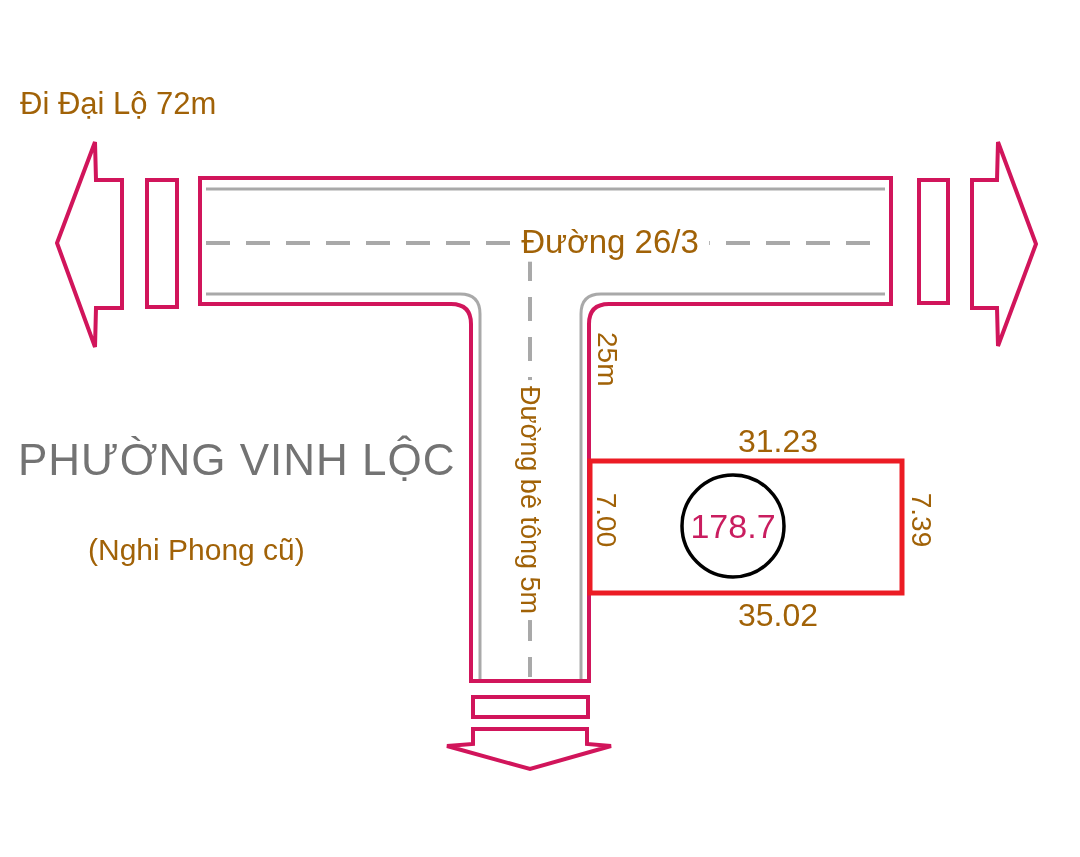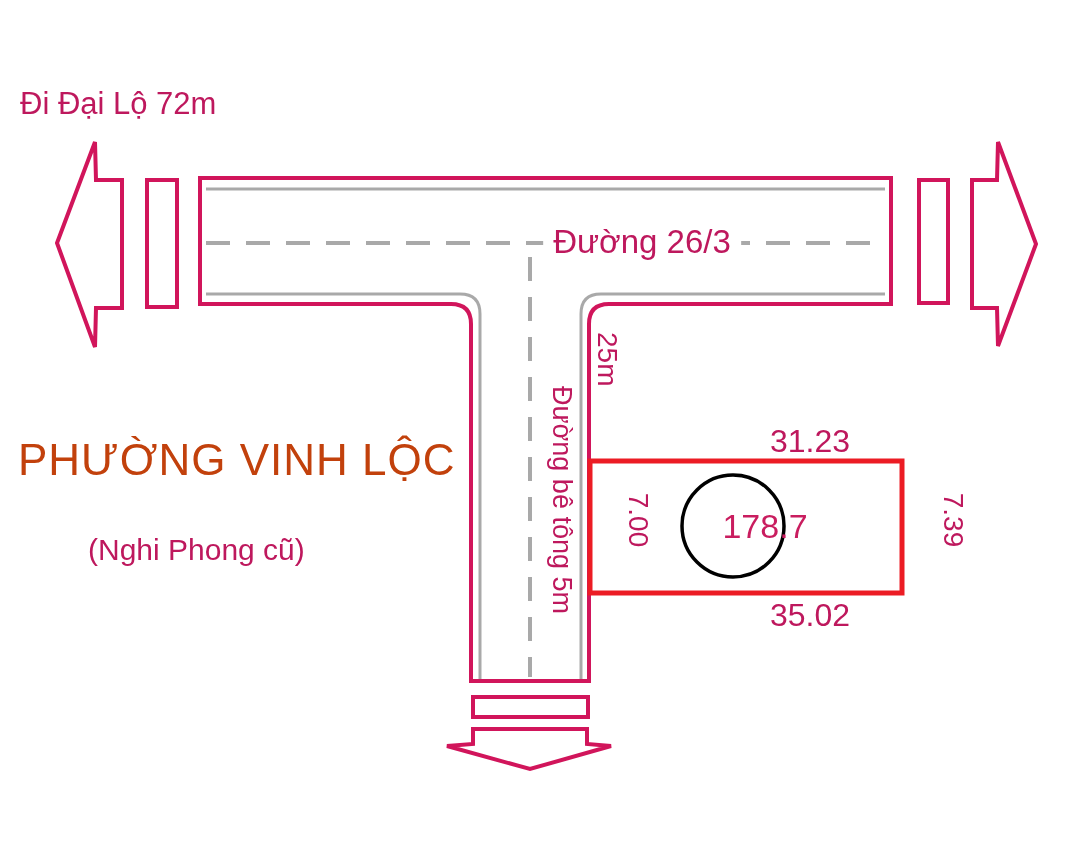--- a/index.html
+++ b/index.html
@@ -8,36 +8,36 @@
     width: 1080px;
     height: 857px;
     background: #ffffff;
     font-family: "Liberation Sans", sans-serif;
     overflow: hidden;
   }
   .canvas svg { position: absolute; left: 0; top: 0; }
   .lbl {
     position: absolute;
     white-space: nowrap;
-    color: #be185d;
+    color: #a16207;
     font-family: "Liberation Sans", sans-serif;
     line-height: 1.05;
   }
-  .lbl.centered { transform: translate(-50%, -50%); margin-left: 32px; }
+  .lbl.centered { transform: translate(-50%, -50%); }
   .lbl.vert {
     writing-mode: vertical-rl;
     text-orientation: mixed;
   }
   .dest { font-size: 31px; }
   .road-name {
     font-size: 33px;
     background: #ffffff;
     padding: 2px 10px;
   }
-  .ward-name { font-size: 44px; color: #c2410c; letter-spacing: 1px; }
+  .ward-name { font-size: 44px; color: #737373; letter-spacing: 1px; }
   .ward-old { font-size: 30px; }
   .dim { font-size: 32px; }
   .dim-v { font-size: 28px; }
   .side-road { font-size: 27px; background: #ffffff; padding: 6px 1px; }
   .area-num { font-size: 34px; color: #c91d5f; }
 </style>
 </head>
 <body>
 
 <div class="canvas">

